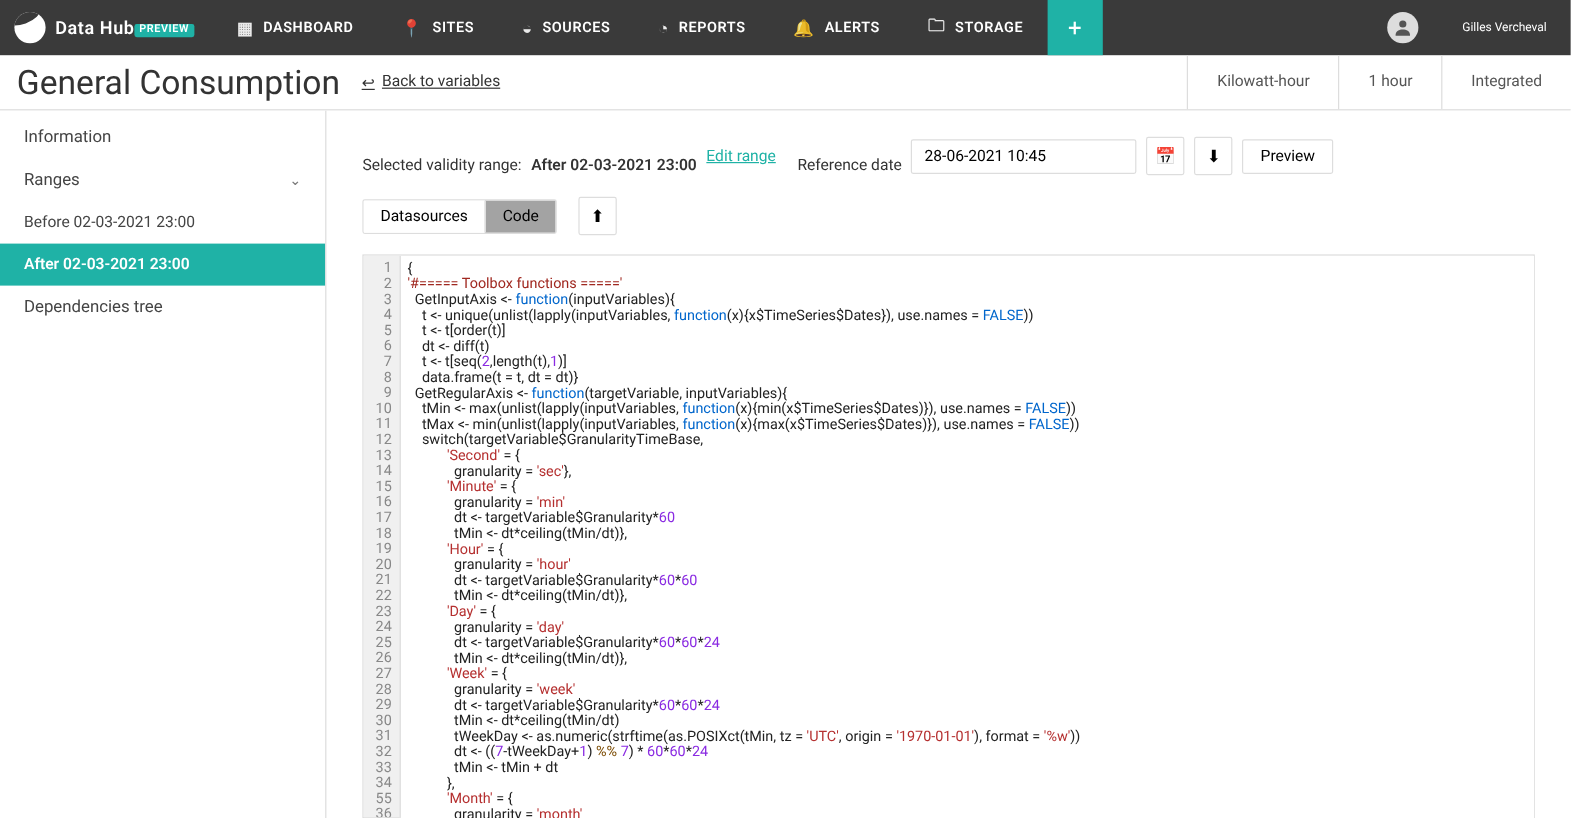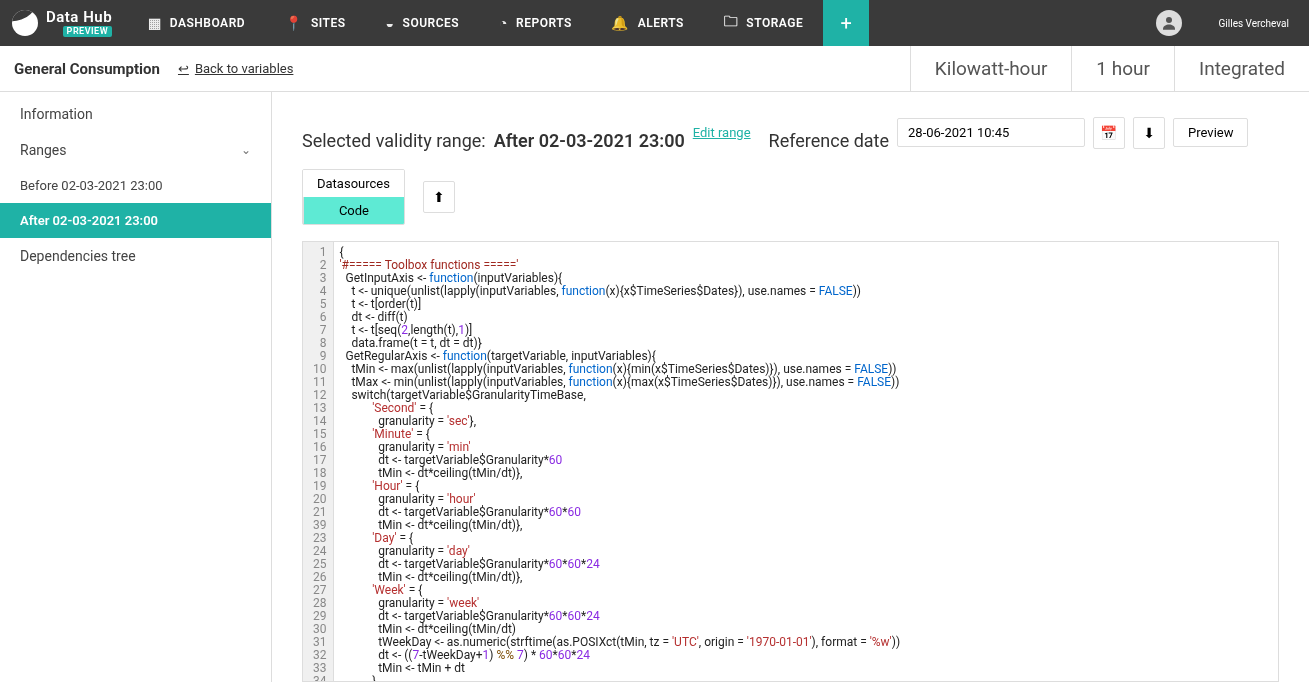--- a/index.html
+++ b/index.html
@@ -17,60 +17,60 @@
     --lit:#8a2be2;
     --comment:#a02820;
   }
   *{box-sizing:border-box;margin:0;padding:0;font-family:-apple-system,Segoe UI,Roboto,Arial,sans-serif;}
   body{background:#fff;color:var(--text);font-size:13px;width:1309px;height:682px;overflow:hidden;display:flex;flex-direction:column;}
   
   .topnav{height:46px;background:var(--dark);display:flex;align-items:center;color:#fff;}
   .logo-block{display:flex;align-items:center;padding:0 16px 0 12px;gap:8px;}
   .logo-circle{width:26px;height:26px;border-radius:50%;background:#fff;position:relative;overflow:hidden;}
   .logo-circle::after{content:"";position:absolute;width:30px;height:14px;background:var(--dark);border-radius:50%;top:-4px;left:-8px;transform:rotate(-20deg);}
-  .logo-text{display:flex;flex-direction:column;line-height:1;}
+  .logo-text{display:flex;flex-direction:row;line-height:1;}
   .logo-text .brand{font-size:15px;font-weight:600;letter-spacing:.5px;}
   .logo-text .badge{background:var(--teal);color:#fff;font-size:9px;padding:1px 4px;border-radius:2px;align-self:flex-end;margin-top:1px;font-weight:600;letter-spacing:.5px;}
   .nav-items{display:flex;align-items:center;height:100%;}
   .nav-item{display:flex;align-items:center;gap:8px;padding:0 20px;height:100%;cursor:pointer;font-size:12px;font-weight:600;letter-spacing:.5px;}
   .nav-item .ico{font-size:14px;opacity:.9;}
   .plus-btn{background:var(--teal);width:46px;height:46px;display:flex;align-items:center;justify-content:center;font-size:20px;cursor:pointer;}
   .nav-spacer{flex:1;}
   .user-block{display:flex;align-items:center;gap:10px;padding:0 20px;cursor:pointer;}
   .avatar{width:26px;height:26px;border-radius:50%;background:#ddd;display:flex;align-items:center;justify-content:center;color:#555;font-size:16px;}
   .user-name{font-size:10px;margin-left:27px;}
   
   .subheader{height:46px;display:flex;align-items:center;border-bottom:1px solid var(--border);}
   .sub-left{display:flex;align-items:center;padding-left:14px;gap:18px;}
-  .page-title{font-size:15px;font-weight:700;color:#333;}
+  .page-title{font-size:28px;font-weight:400;color:#333;}
   .back-link{display:flex;align-items:center;gap:6px;color:#333;font-size:13px;text-decoration:underline;cursor:pointer;}
   .back-link .ico{text-decoration:none;display:inline-block;}
   .sub-right{margin-left:auto;display:flex;height:100%;}
-  .sub-tab{border-left:1px solid var(--border);padding:0 24px;display:flex;align-items:center;font-size:19px;color:#555;cursor:pointer;}
+  .sub-tab{border-left:1px solid var(--border);padding:0 24px;display:flex;align-items:center;font-size:13px;color:#555;cursor:pointer;}
   
   .main{flex:1;display:flex;overflow:hidden;}
   .sidebar{width:272px;border-right:1px solid var(--border);overflow-y:auto;padding-top:4px;}
   .side-item{padding:10px 20px;font-size:14px;color:#444;cursor:pointer;display:flex;align-items:center;justify-content:space-between;}
   .side-item.child{font-size:13px;}
   .side-item.active{background:var(--teal);color:#fff;font-weight:600;}
   .side-item .chev{font-size:12px;color:#777;}
   .content{flex:1;display:flex;flex-direction:column;overflow:hidden;padding:0;}
   
   .toolbar{display:flex;align-items:center;padding:22px 30px 16px;gap:18px;flex-wrap:wrap;}
-  .tb-label{font-size:18px;color:#333;margin-top:16px;}
+  .tb-label{font-size:13px;color:#333;margin-top:16px;}
   .tb-strong{font-weight:600;}
   .tb-link{color:var(--teal);text-decoration:underline;cursor:pointer;font-size:13px;}
   .tb-group{display:flex;align-items:center;gap:8px;}
   .tb-input{border:1px solid var(--border);padding:6px 10px;font-size:13px;border-radius:2px;min-width:130px;}
   .tb-icobtn{border:1px solid var(--border);width:32px;height:32px;display:flex;align-items:center;justify-content:center;font-size:14px;cursor:pointer;border-radius:2px;background:#fff;}
   .tb-btn{border:1px solid var(--border);padding:6px 14px;font-size:13px;cursor:pointer;border-radius:2px;background:#fff;}
-  .seg{display:flex;border:1px solid var(--border);border-radius:2px;overflow:hidden;flex-direction:column;}
+  .seg{display:flex;border:1px solid var(--border);border-radius:2px;overflow:hidden;}
   .seg .seg-btn{padding:6px 14px;font-size:13px;cursor:pointer;background:#fff;border:none;}
   .seg .seg-btn + .seg-btn{border-left:1px solid var(--border);}
-  .seg .seg-btn.active{background:#5eead4;}
+  .seg .seg-btn.active{background:#a3a3a3;}
   .tb-spacer{flex:1;}
   
   .editor-wrap{flex:1;margin:0 30px 0;border:1px solid var(--border);display:flex;overflow:hidden;font-family:Consolas,Menlo,monospace;font-size:12px;line-height:13px;}
   .gutter{background:var(--gutter-bg);color:var(--gutter-text);text-align:right;padding:4px 6px 4px 10px;user-select:none;border-right:1px solid var(--border);}
   .gutter div{height:13px;}
   .code{flex:1;background:var(--code-bg);padding:4px 6px;overflow:auto;white-space:pre;color:#222;}
   .code .line{height:13px;}
   .s{color:var(--str);}
   .k{color:var(--kw);}
   .n{color:var(--lit);}
@@ -204,21 +204,21 @@
           <div>12</div>
           <div>13</div>
           <div>14</div>
           <div>15</div>
           <div>16</div>
           <div>17</div>
           <div>18</div>
           <div>19</div>
           <div>20</div>
           <div>21</div>
-          <div>39</div>
+          <div>22</div>
           <div>23</div>
           <div>24</div>
           <div>25</div>
           <div>26</div>
           <div>27</div>
           <div>28</div>
           <div>29</div>
           <div>30</div>
           <div>31</div>
           <div>32</div>

